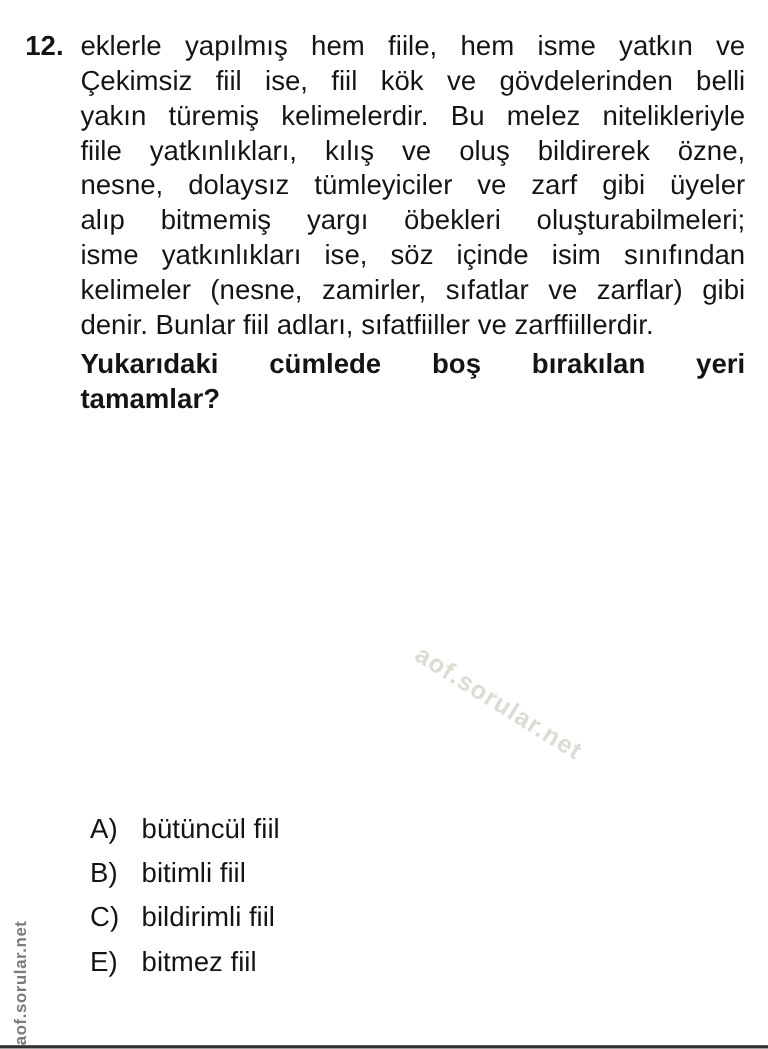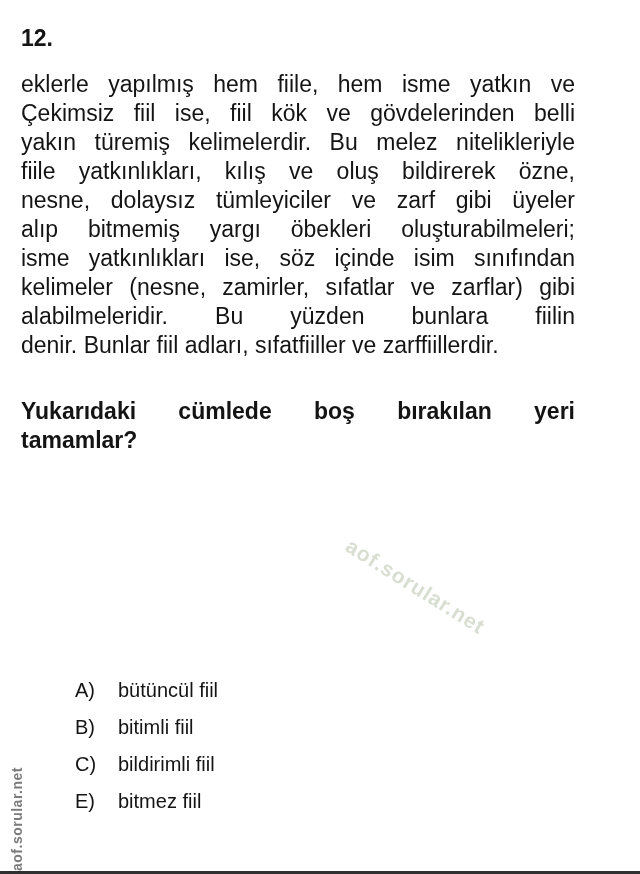--- a/index.html
+++ b/index.html
@@ -15,21 +15,20 @@
     overflow: hidden;
     font-family: "Liberation Sans", sans-serif;
     color: #141414;
   }
   .question-wrap {
     position: absolute;
     left: 21px;
     top: 24px;
     width: 600px;
     display: flex;
-    flex-direction: column;
   }
   .qnum {
     width: 46px;
     flex: 0 0 46px;
     font-size: 23px;
     line-height: 29px;
     font-weight: bold;
   }
   .qbody {
     width: 554px;
@@ -39,30 +38,30 @@
     font-size: 23px;
     line-height: 29px;
     text-align: justify;
     text-align-last: justify;
     white-space: normal;
   }
   .jline.last {
     text-align-last: left;
   }
   .stem {
-    margin-top: 37px;
+    margin-top: 4px;
     font-weight: bold;
   }
   .options {
     position: absolute;
     left: 75px;
     top: 678px;
   }
   .opt-row {
-    font-size: 20px;
+    font-size: 23px;
     line-height: 24px;
     margin-bottom: 13px;
     white-space: nowrap;
   }
   .opt-letter {
     display: inline-block;
     width: 43px;
   }
   .wm-diag {
     position: absolute;
@@ -109,21 +108,20 @@
     <div class="qbody">
       <div class="paragraph" id="para">
           <div class="jline">eklerle yapılmış hem fiile, hem isme yatkın ve</div>
           <div class="jline">Çekimsiz fiil ise, fiil kök ve gövdelerinden belli</div>
           <div class="jline">yakın türemiş kelimelerdir. Bu melez nitelikleriyle</div>
           <div class="jline">fiile yatkınlıkları, kılış ve oluş bildirerek özne,</div>
           <div class="jline">nesne, dolaysız tümleyiciler ve zarf gibi üyeler</div>
           <div class="jline">alıp bitmemiş yargı öbekleri oluşturabilmeleri;</div>
           <div class="jline">isme yatkınlıkları ise, söz içinde isim sınıfından</div>
           <div class="jline">kelimeler (nesne, zamirler, sıfatlar ve zarflar) gibi</div>
-          <div class="jline">alabilmeleridir. Bu yüzden bunlara fiilin</div>
           <div class="jline last">denir. Bunlar fiil adları, sıfatfiiller ve zarffiillerdir.</div>
         </div>
       <div class="stem" id="stem">
           <div class="jline">Yukarıdaki cümlede boş bırakılan yeri</div>
           <div class="jline last">tamamlar?</div>
         </div>
     </div>
   </div>
 
   <div class="wm-diag" style="color: rgb(216, 223, 210);">aof.sorular.net</div>

